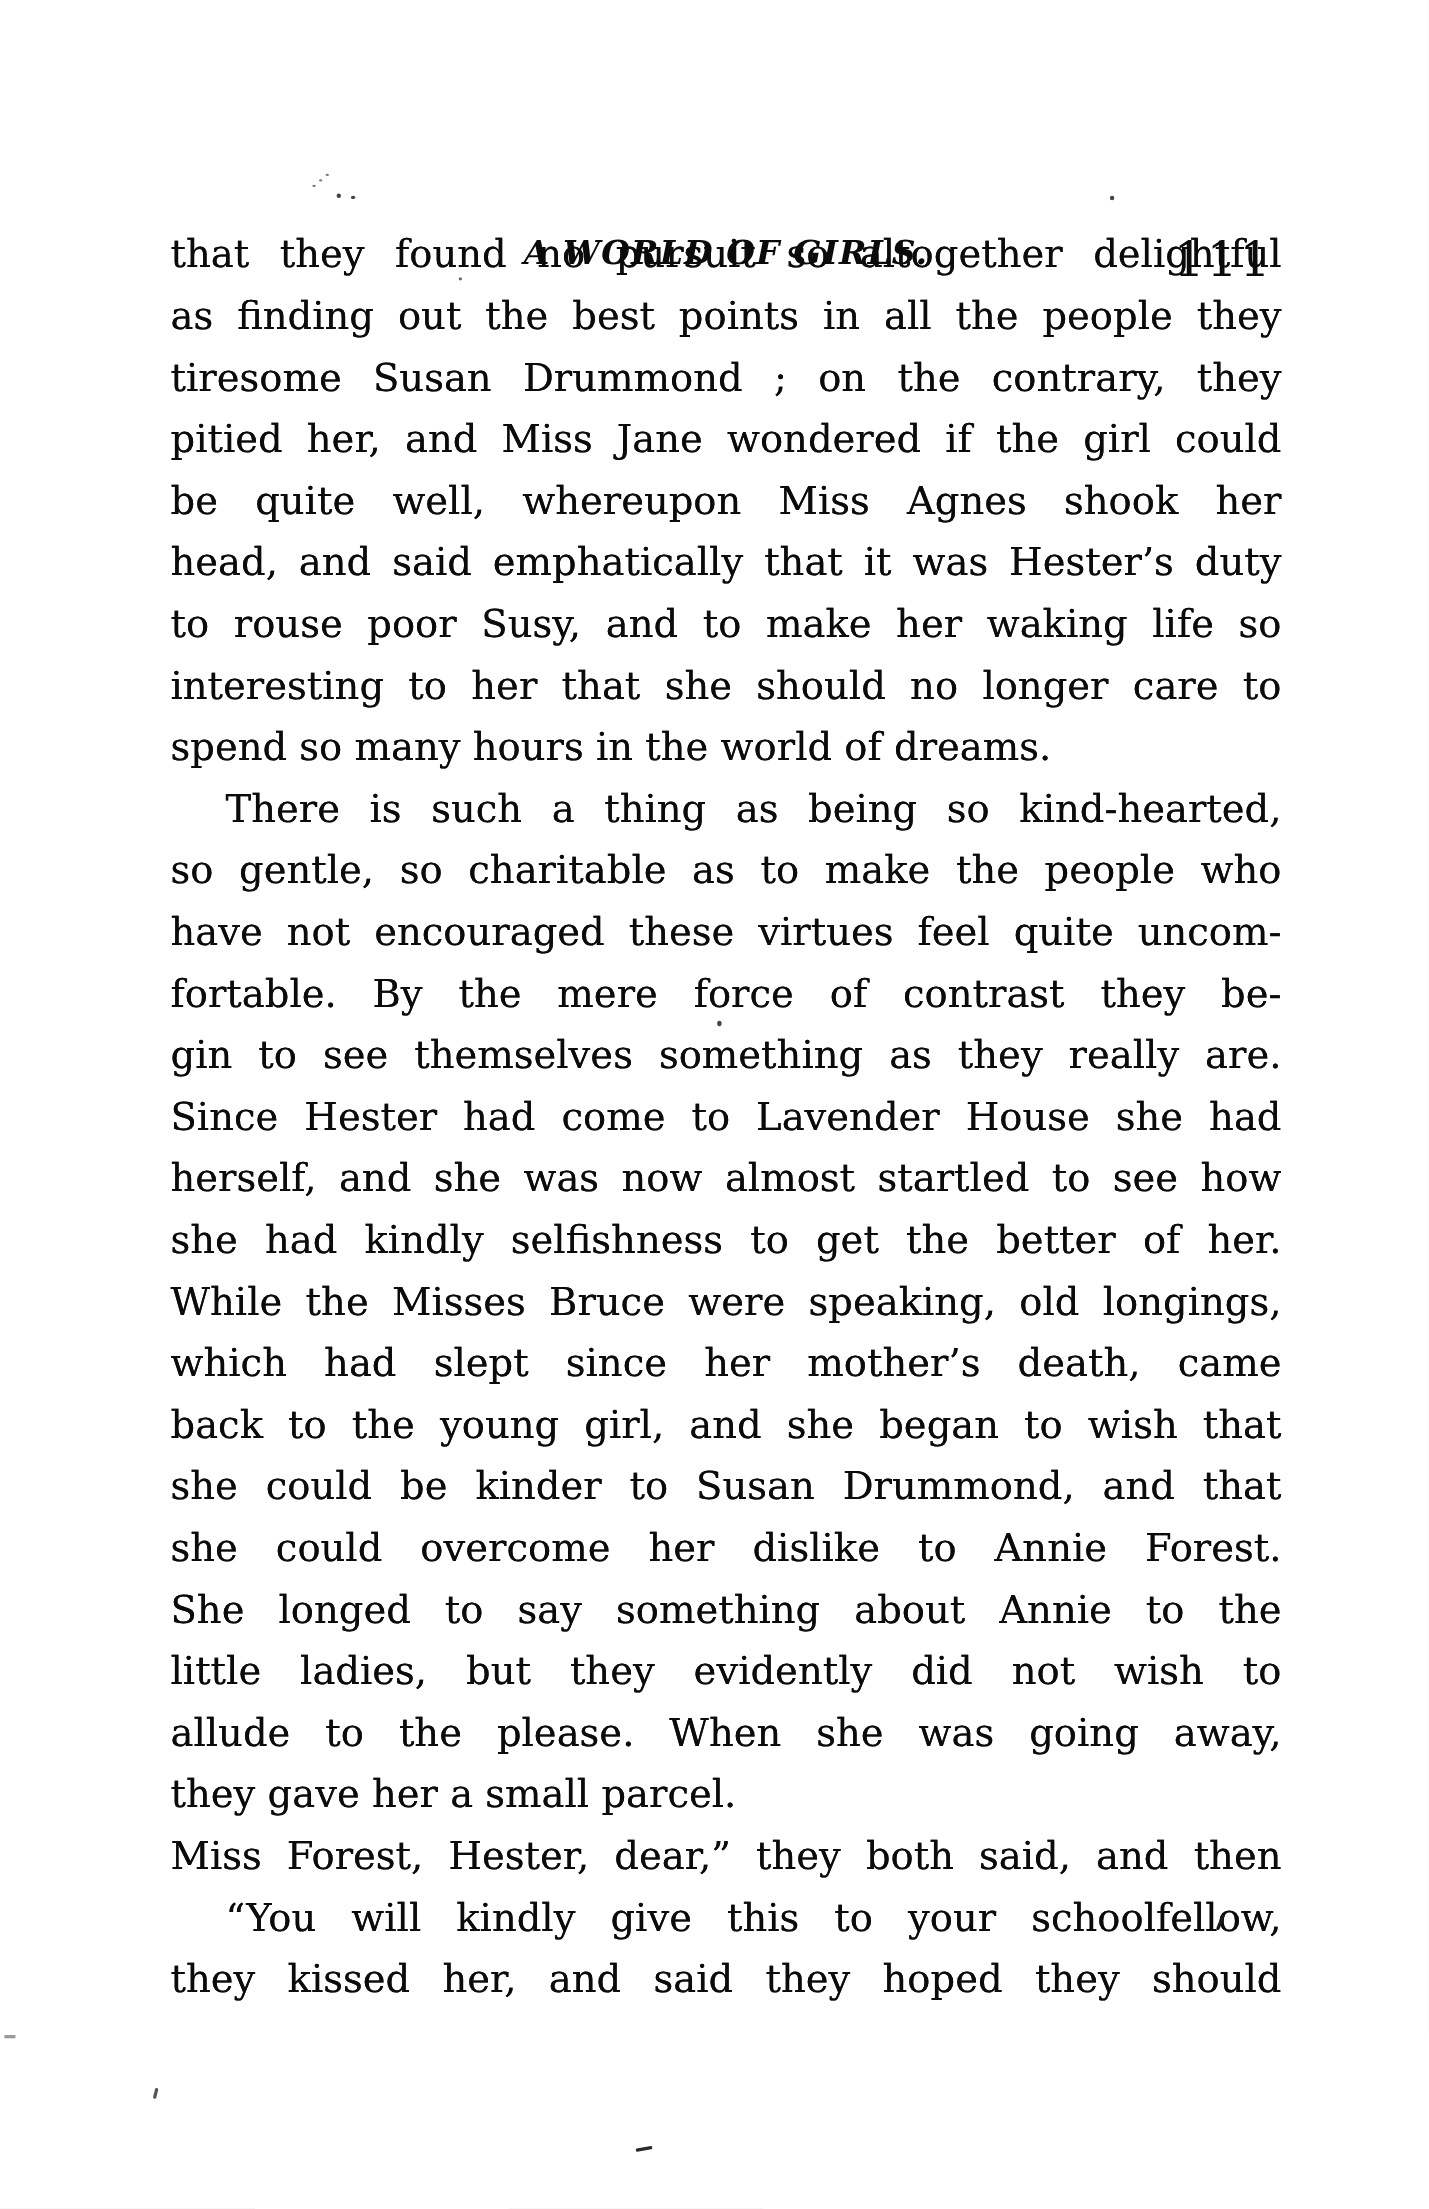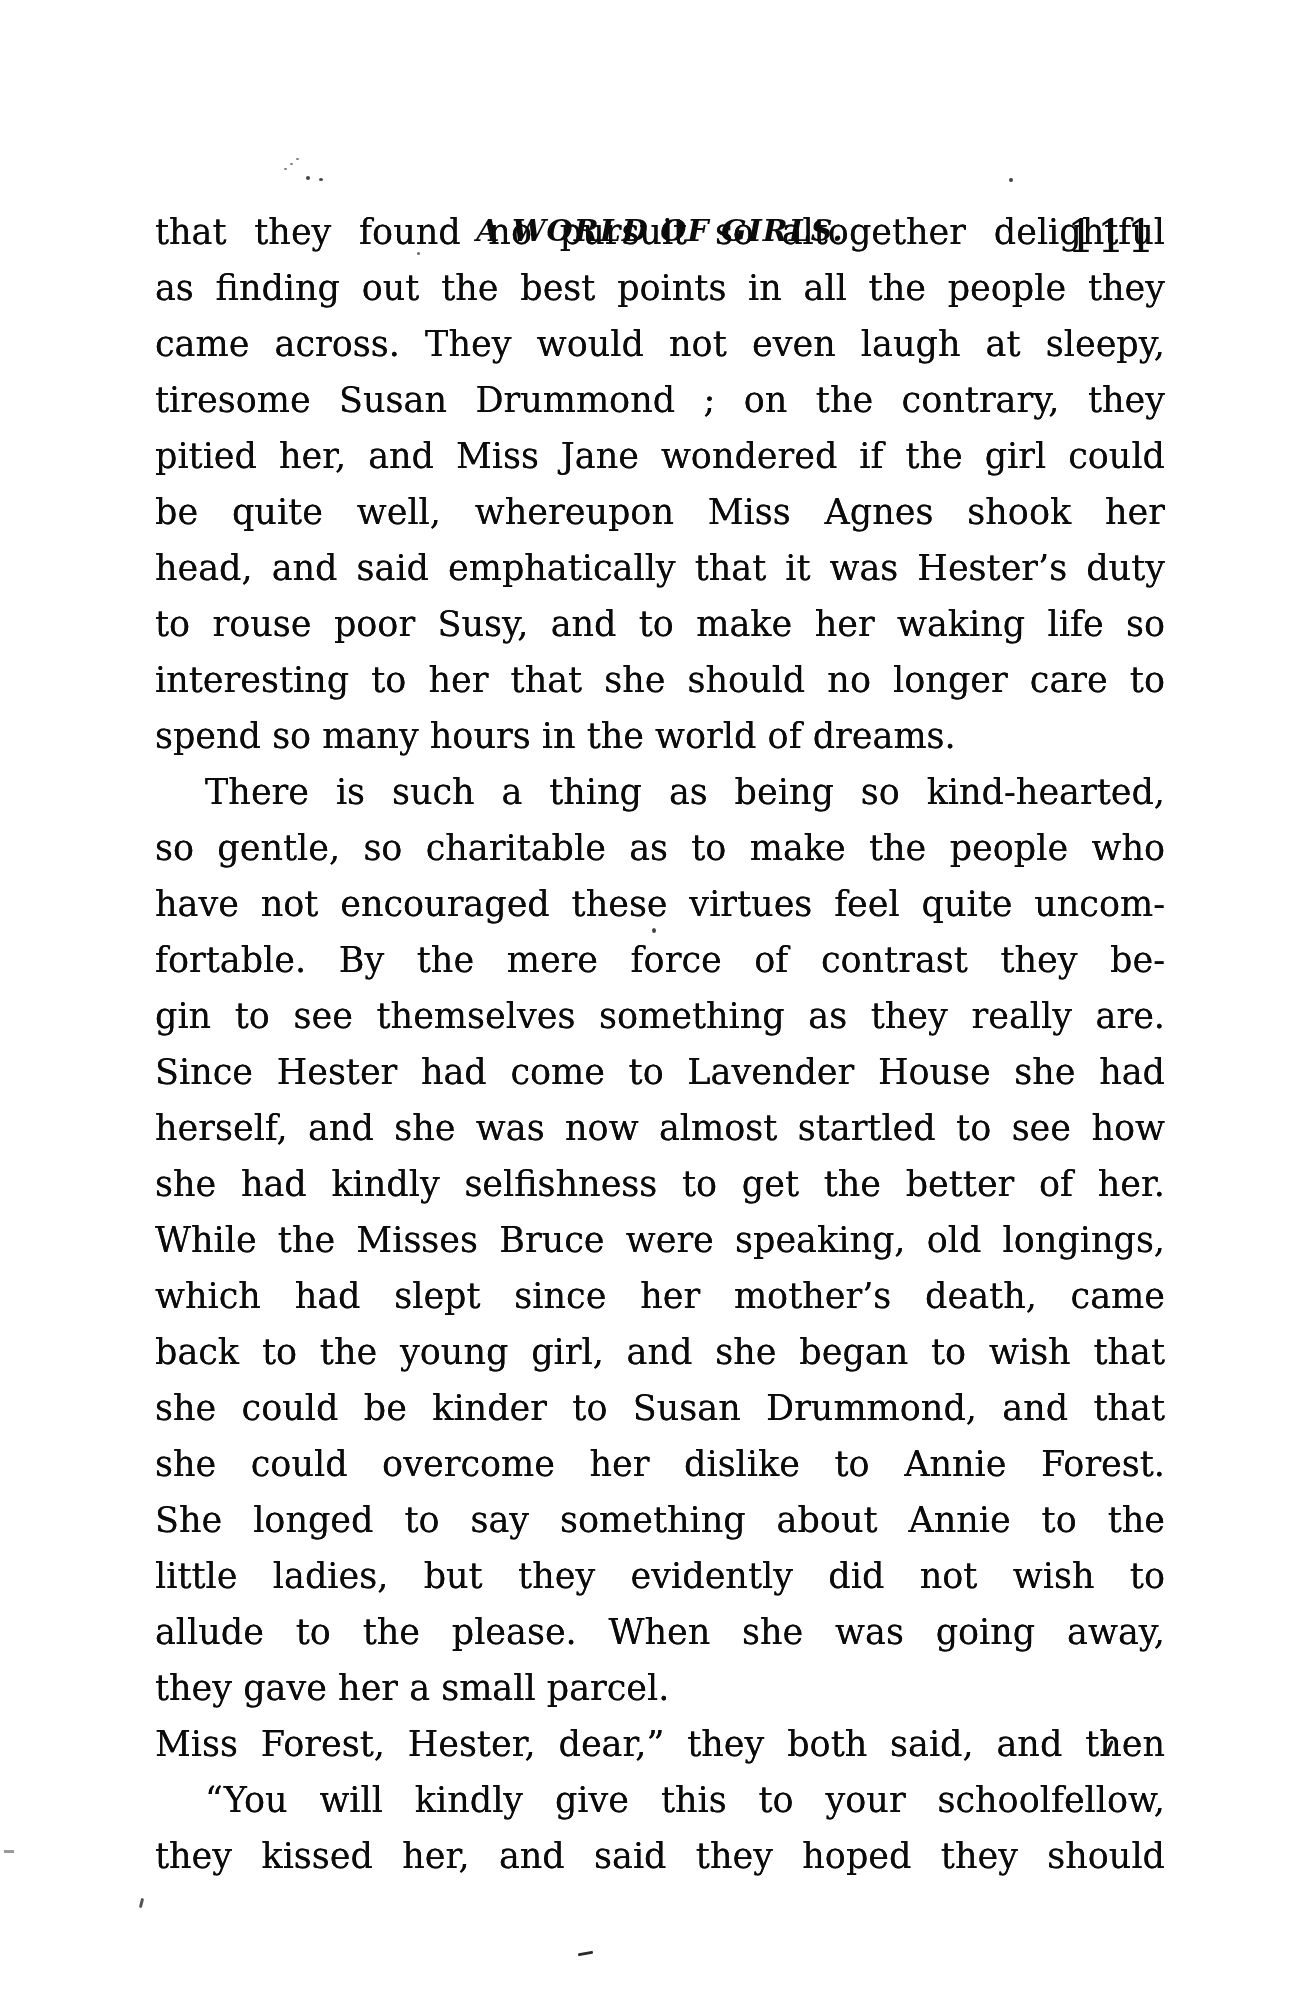--- a/index.html
+++ b/index.html
@@ -63,21 +63,20 @@
 <div class="page">
 
   <div class="header-row">
     <div class="running-title">A WORLD OF GIRLS.</div>
     <div class="page-number">111</div>
   </div>
 
   <div class="text-block">
       <div class="line">that they found no pursuit so altogether delightful</div>
       <div class="line">as finding out the best points in all the people they</div>
-      <div class="line">came across. They would not even laugh at sleepy,</div>
       <div class="line">tiresome Susan Drummond ; on the contrary, they</div>
       <div class="line">pitied her, and Miss Jane wondered if the girl could</div>
       <div class="line">be quite well, whereupon Miss Agnes shook her</div>
       <div class="line">head, and said emphatically that it was Hester’s duty</div>
       <div class="line">to rouse poor Susy, and to make her waking life so</div>
       <div class="line">interesting to her that she should no longer care to</div>
       <div class="line end">spend so many hours in the world of dreams.</div>
       <div class="line indent">There is such a thing as being so kind-hearted,</div>
       <div class="line">so gentle, so charitable as to make the people who</div>
       <div class="line">have not encouraged these virtues feel quite uncom-</div>

